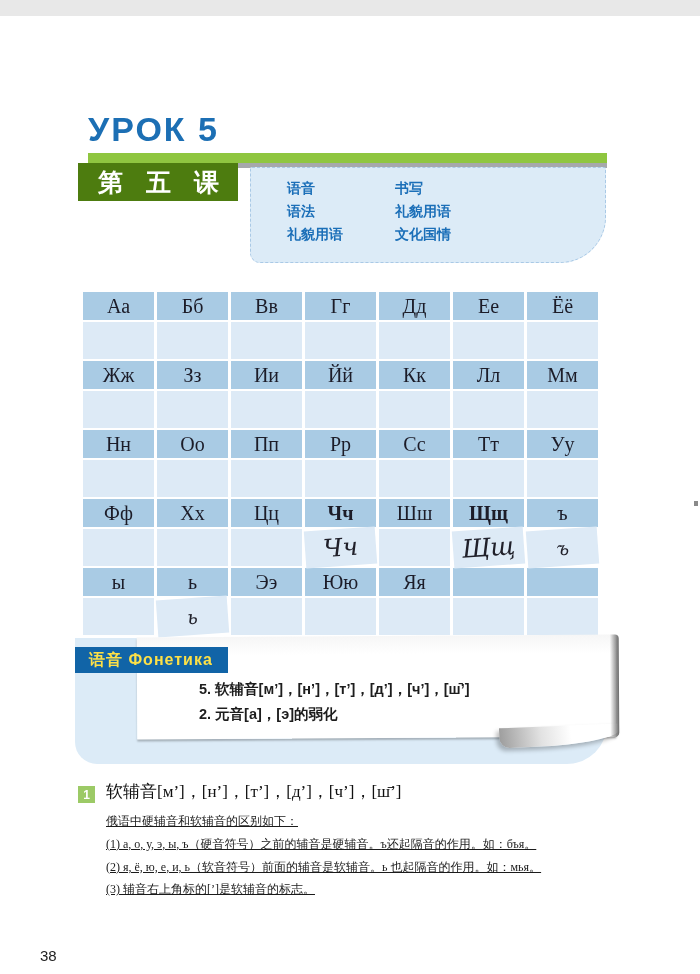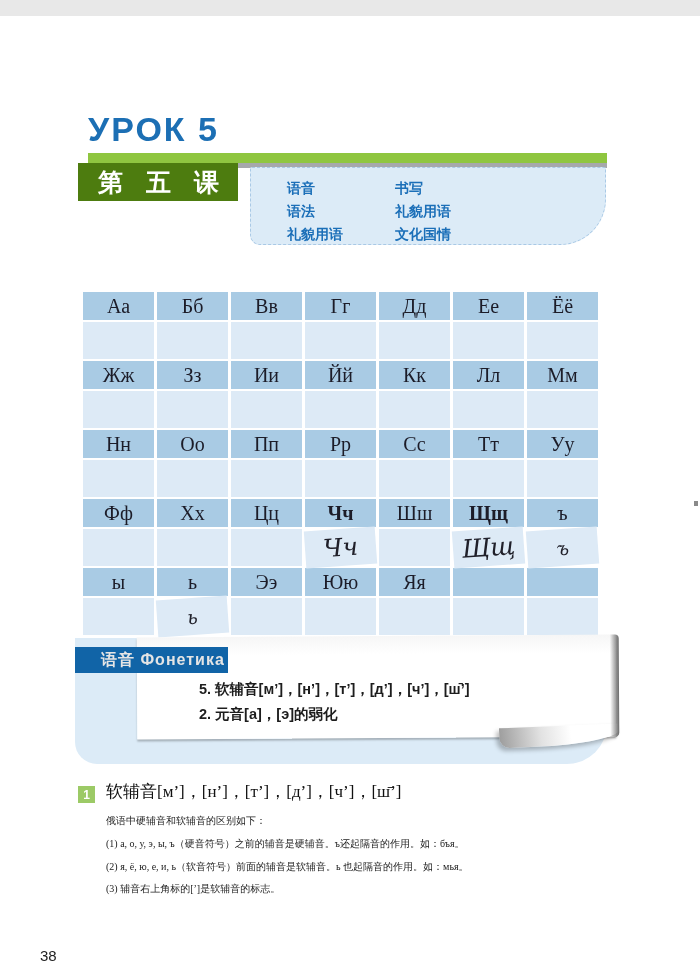--- a/index.html
+++ b/index.html
@@ -16,21 +16,21 @@
   .green-bar{position:absolute; left:88px; top:137px; width:519px; height:10px; background:#8fc640;}
   .gray-block{
     position:absolute; left:78px; top:147px; width:160px; height:38px; background:#4d7c0f;
   }
   .lesson-zh{
     display:block; color:#ffffff; font-weight:bold; font-size:25px;
     line-height:38px; padding-left:20px; letter-spacing:8px; white-space:nowrap;
   }
   .gray-strip{position:absolute; left:238px; top:147px; width:369px; height:5px; background:#a6a8ab;}
   .topic-box{
-    position:absolute; left:250px; top:151px; width:356px; height:78px;
+    position:absolute; left:250px; top:151px; width:356px; height:96px;
     background:#dcebf7; border:1px dashed #a9c9e6;
     border-radius:2px 2px 46px 10px; box-sizing:border-box;
   }
   .topic-col{position:absolute; top:9px; margin:0; padding:0; list-style:none;}
   .topic-col.c1{left:36px;}
   .topic-col.c2{left:144px;}
   .topic-col li{
     font-size:14px; font-weight:bold; color:#1b6fb8; line-height:23px; white-space:nowrap;
   }
   
@@ -70,22 +70,22 @@
   }
   .paper-curl{
     position:absolute; right:-3px; bottom:-9px; width:120px; height:20px;
     background:linear-gradient(265deg,#ffffff 40%,#e2e2e2 65%,#9c9c9c 100%);
     border-radius:0 0 70% 10px;
     box-shadow:-3px 3px 4px rgba(0,0,0,0.25);
     transform:rotate(-2deg);
   }
   .phon-label{
     position:absolute; left:75px; top:631px; width:153px; height:26px;
-    background:#1164a7; color:#e5e5e5; font-weight:bold; font-size:16px;
-    line-height:26px; padding-left:26px; box-sizing:border-box; white-space:nowrap;
+    background:#1164a7; color:#fde047; font-weight:bold; font-size:16px;
+    line-height:26px; padding-left:14px; box-sizing:border-box; white-space:nowrap;
     letter-spacing:1px;
   }
   .phon-list{
     position:absolute; left:199px; top:661px; margin:0; padding:0; list-style:none;
   }
   .phon-list li{
     font-size:14.5px; font-weight:bold; color:#1d1d1d; line-height:25px; white-space:nowrap;
     font-family:"Liberation Sans", sans-serif;
   }
   
@@ -95,22 +95,23 @@
     display:flex; align-items:center; justify-content:center;
   }
   .sec-heading{
     position:absolute; left:106px; top:764px; font-size:17px; font-weight:normal;
     color:#111111; font-family:"Liberation Serif", serif; white-space:nowrap;
   }
   .sec-body{
     position:absolute; left:106px; top:794px; width:540px; margin:0; padding:0; list-style:none;
   }
   .sec-body li{
-    font-size:10px; color:#1b1b1b; line-height:22.8px; white-space:nowrap;
+    font-size:12px; color:#1b1b1b; line-height:22.8px; white-space:nowrap;
     font-family:"Liberation Serif", serif;
+    text-decoration:underline;
   }
   .page-number{
     position:absolute; left:40px; top:931px; font-size:15px; font-weight:normal; color:#222222;
     font-family:"Liberation Sans", sans-serif;
   }
   .edge-mark{position:absolute; left:694px; top:485px; width:4px; height:5px; background:#8a8a8a;}
 </style>
 </head>
 <body>
 

